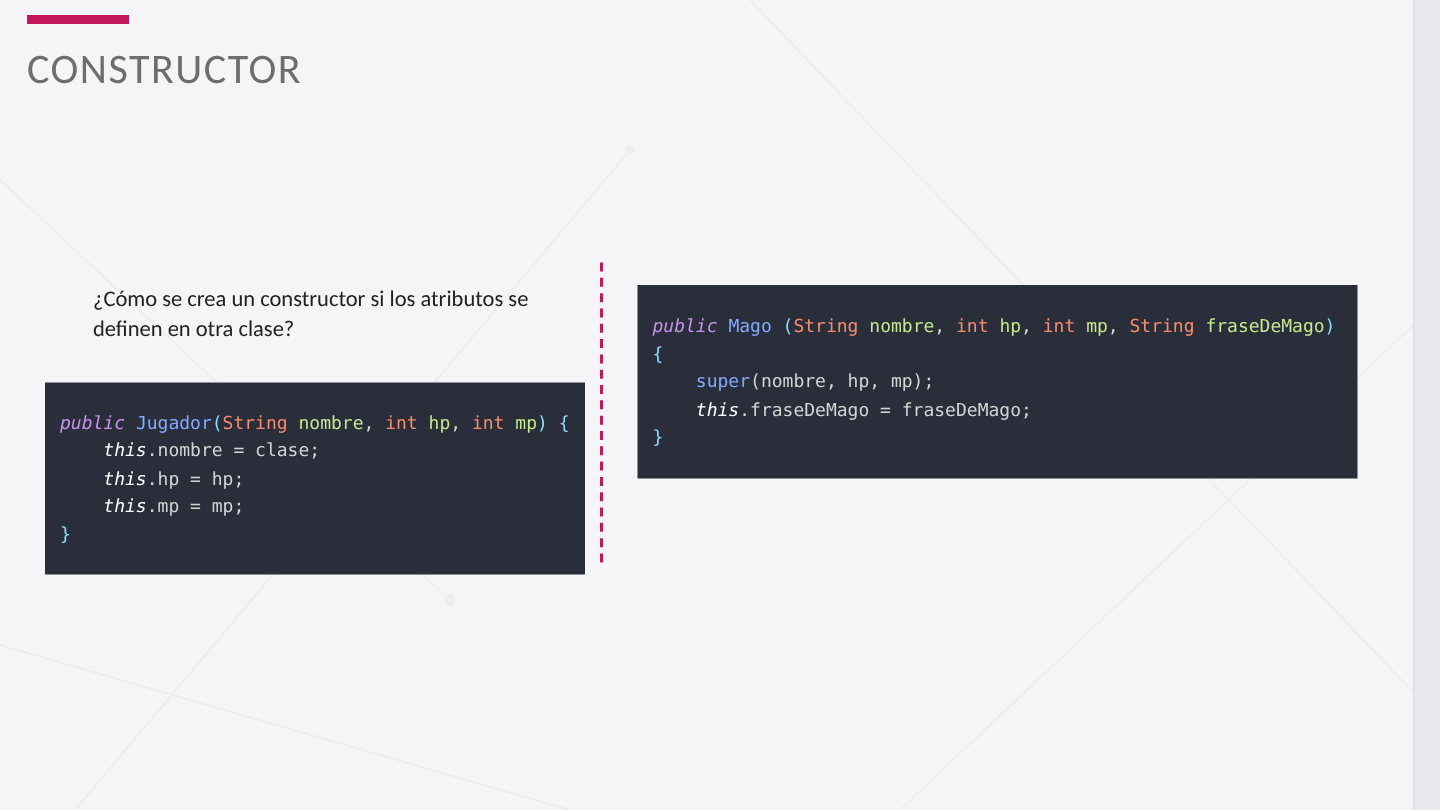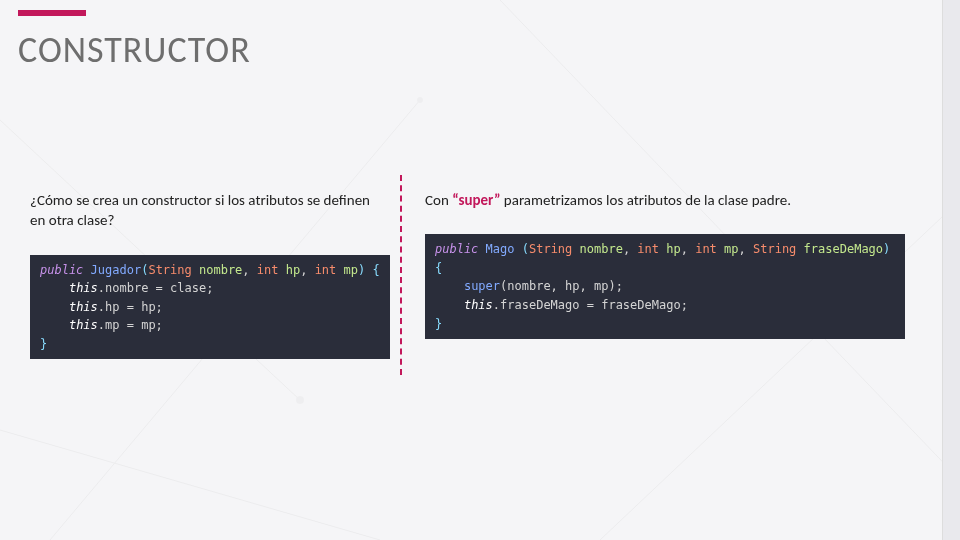--- a/index.html
+++ b/index.html
@@ -28,21 +28,21 @@
   }
   .accent-bar {
     position: absolute;
     left: 18px; top: 10px;
     width: 68px; height: 6px;
     background: #c2185b;
   }
   .title {
     position: absolute;
     left: 18px; top: 28px;
-    font-size: 36px;
+    font-size: 28px;
     font-weight: 400;
     color: #6e6e6e;
     letter-spacing: 1px;
   }
   .divider {
     position: absolute;
     left: 400px;
     top: 175px;
     height: 200px;
     border-left: 2px dashed #c2185b;
@@ -51,29 +51,30 @@
     position: absolute;
     top: 190px;
   }
   .col-left { left: 30px; width: 355px; }
   .col-right { left: 425px; width: 505px; }
   .question {
     font-size: 15px;
     color: #222;
     margin-bottom: 24px;
     line-height: 1.35;
+    margin-left: 32px;
   }
   .question b.super { color: #c2185b; font-weight: 700; }
   .code-block {
     background: #2a2d3a;
     color: #d4d4d4;
     font-family: "Consolas", "Monaco", monospace;
     font-size: 12px;
     line-height: 1.55;
-    padding: 6px 10px;
+    padding: 18px 10px;
     white-space: pre;
     display: inline-block;
   }
   .kw   { color: #c792ea; font-style: italic; }       
   .cls  { color: #82aaff; }                            
   .type { color: #f78c6c; }                            
   .id   { color: #c3e88d; }                            
   .this { color: #ffffff; font-style: italic; }        
   .punc { color: #89ddff; }
   .fn   { color: #82aaff; }                            
@@ -104,21 +105,18 @@
 <div class="col-left">
   <p class="question">¿Cómo se crea un constructor si los atributos se definen en otra clase?</p>
   <div class="code-block"><span class="kw">public</span> <span class="cls">Jugador</span><span class="punc">(</span><span class="type">String</span><span class="id"> nombre</span><span>, </span><span class="type">int</span><span class="id"> hp</span><span>, </span><span class="type">int</span><span class="id"> mp</span><span class="punc">)</span><span class="punc"> {</span>
     <span class="this">this</span><span>.nombre = clase;</span>
     <span class="this">this</span><span>.hp = hp;</span>
     <span class="this">this</span><span>.mp = mp;</span>
 <span class="punc">}</span></div>
 </div>
 
 <div class="col-right">
-  <p class="question">
-    <span>Con </span><b class="super">“super”</b><span> parametrizamos los atributos de la clase padre.</span>
-  </p>
   <div class="code-block right-code"><span class="kw">public</span><span class="cls"> Mago </span><span class="punc">(</span><span class="type">String</span><span class="id"> nombre</span><span>, </span><span class="type">int</span><span class="id"> hp</span><span>, </span><span class="type">int</span><span class="id"> mp</span><span>, </span><span class="type">String</span><span class="id"> fraseDeMago</span><span class="punc">)</span>
 <span class="punc">{</span>
     <span class="fn">super</span><span>(nombre, hp, mp);</span>
     <span class="this">this</span><span>.fraseDeMago = fraseDeMago;</span>
 <span class="punc">}</span></div>
 </div>
 
 </body></html>

